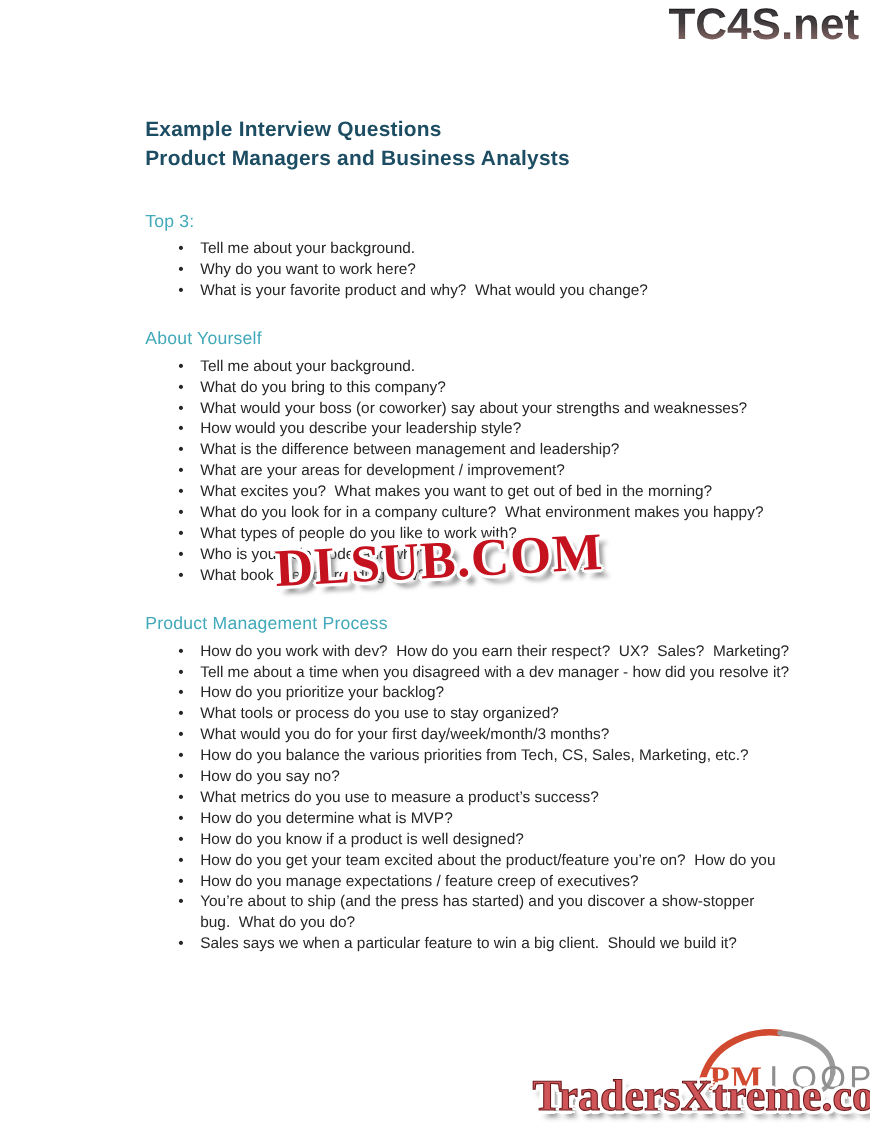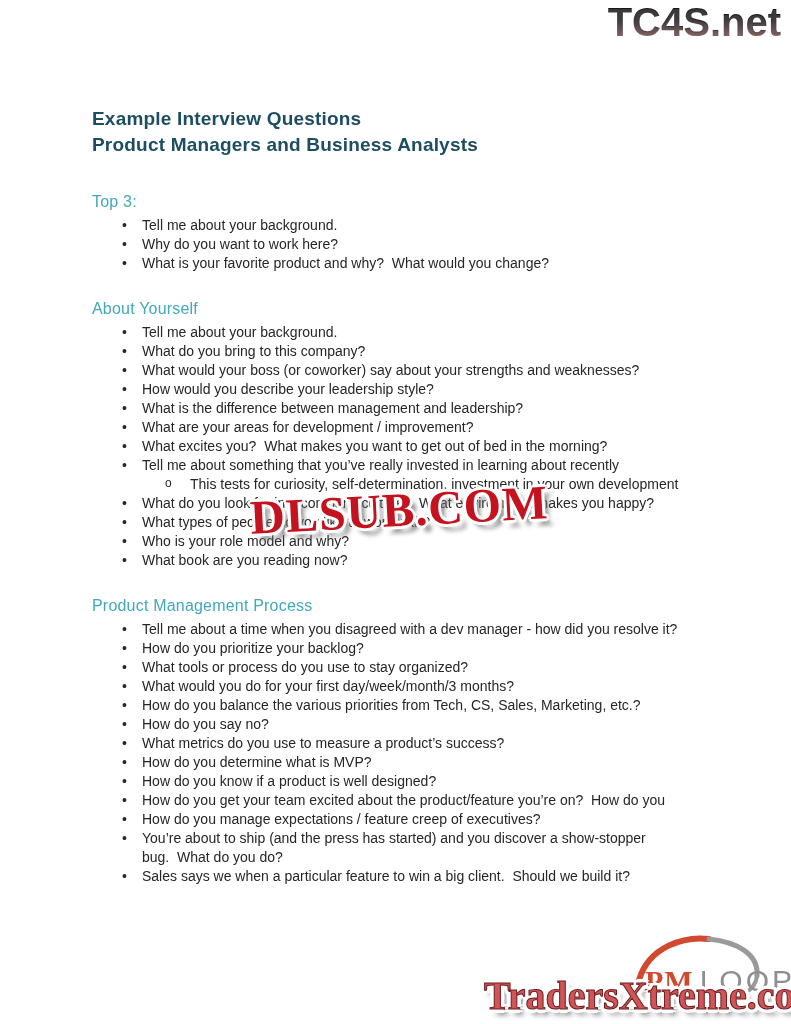--- a/index.html
+++ b/index.html
@@ -26,20 +26,21 @@
     background: linear-gradient(180deg, #141114 0%, #201a1d 45%, #6e4a48 82%, #96625c 100%);
     -webkit-background-clip: text;
     background-clip: text;
     color: transparent;
     text-shadow: 0 1px 1px rgba(255,255,255,0.15);
   }
 
   
   .doc {
     padding: 106px 40px 0 92px;
+    margin-left: 40px;
   }
   .doc-title {
     font-size: 19px;
     font-weight: 700;
     line-height: 26px;
     color: var(--title, #1d4d63);
     letter-spacing: 0.2px;
     margin-bottom: 34px;
   }
   .doc-section { margin-bottom: 26px; }
@@ -185,42 +186,39 @@
             <li class="item">
               <div class="line">What is the difference between management and leadership?</div>
             </li>
             <li class="item">
               <div class="line">What are your areas for development / improvement?</div>
             </li>
             <li class="item">
               <div class="line">What excites you?  What makes you want to get out of bed in the morning?</div>
             </li>
             <li class="item">
-              <div class="line">Tell me about something that you’ve really invested in learning about recently</div>
-              <div class="subitem">
-                <div class="line">This tests for curiosity, self-determination, investment in your own development</div>
-              </div>
-            </li>
-            <li class="item">
               <div class="line">What do you look for in a company culture?  What environment makes you happy?</div>
             </li>
             <li class="item">
               <div class="line">What types of people do you like to work with?</div>
             </li>
             <li class="item">
               <div class="line">Who is your role model and why?</div>
             </li>
             <li class="item">
               <div class="line">What book are you reading now?</div>
             </li>
           </ul>
         </section>
         <section class="doc-section">
           <h2 class="sec-heading">Product Management Process</h2>
           <ul class="items">
+            <li class="item">
+              <div class="line">How do you work with dev?  How do you earn their respect?  UX?  Sales?  Marketing?</div>
+            </li>
             <li class="item">
               <div class="line">Tell me about a time when you disagreed with a dev manager - how did you resolve it?</div>
             </li>
             <li class="item">
               <div class="line">How do you prioritize your backlog?</div>
             </li>
             <li class="item">
               <div class="line">What tools or process do you use to stay organized?</div>
             </li>
             <li class="item">

